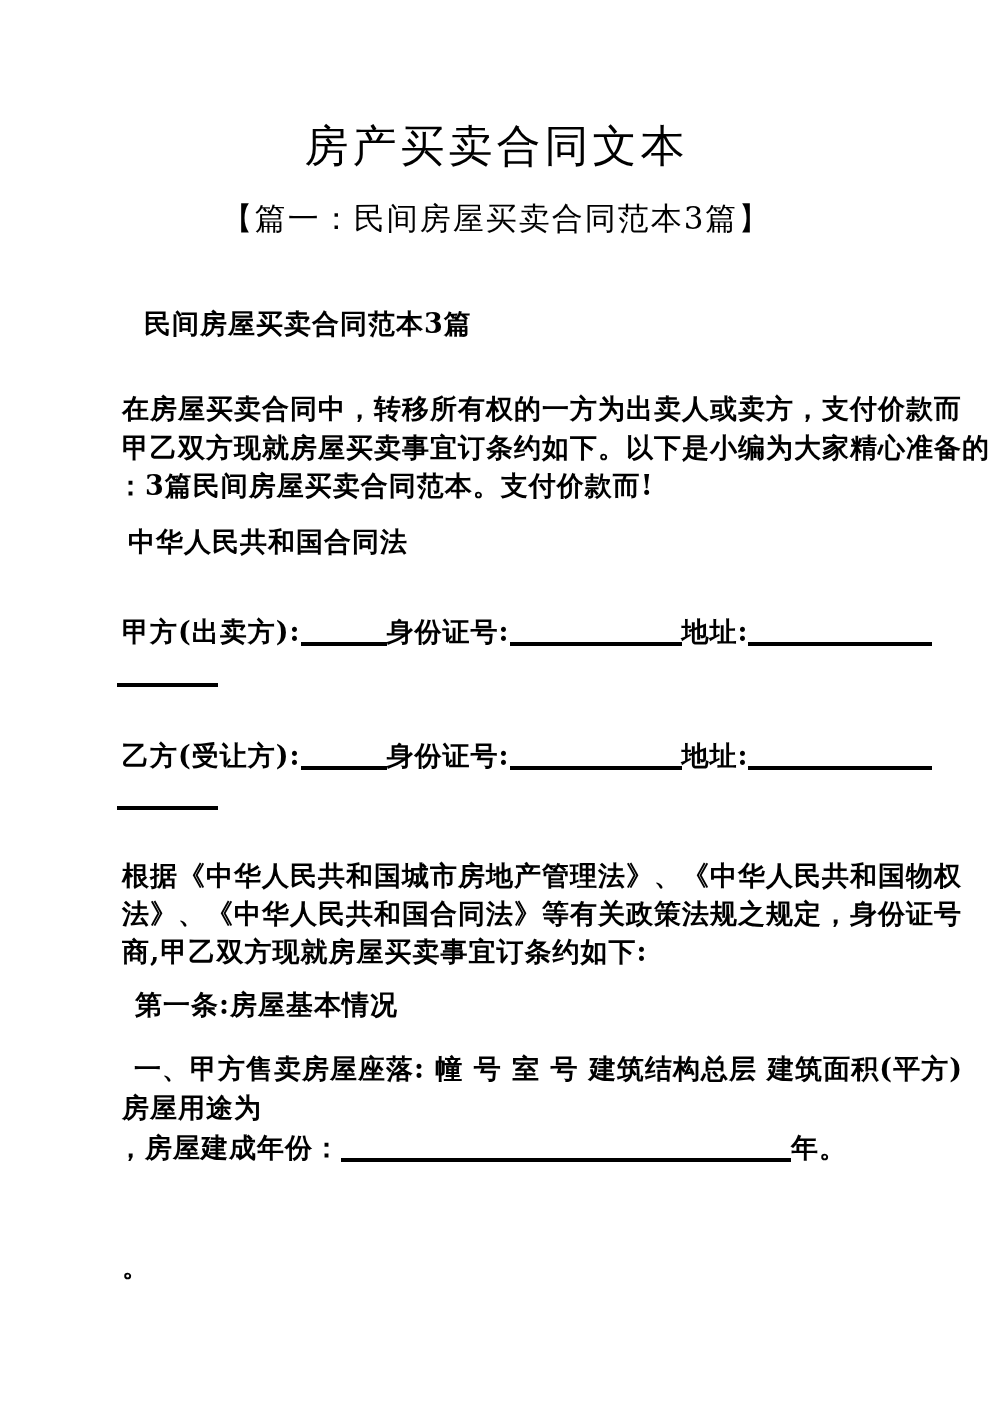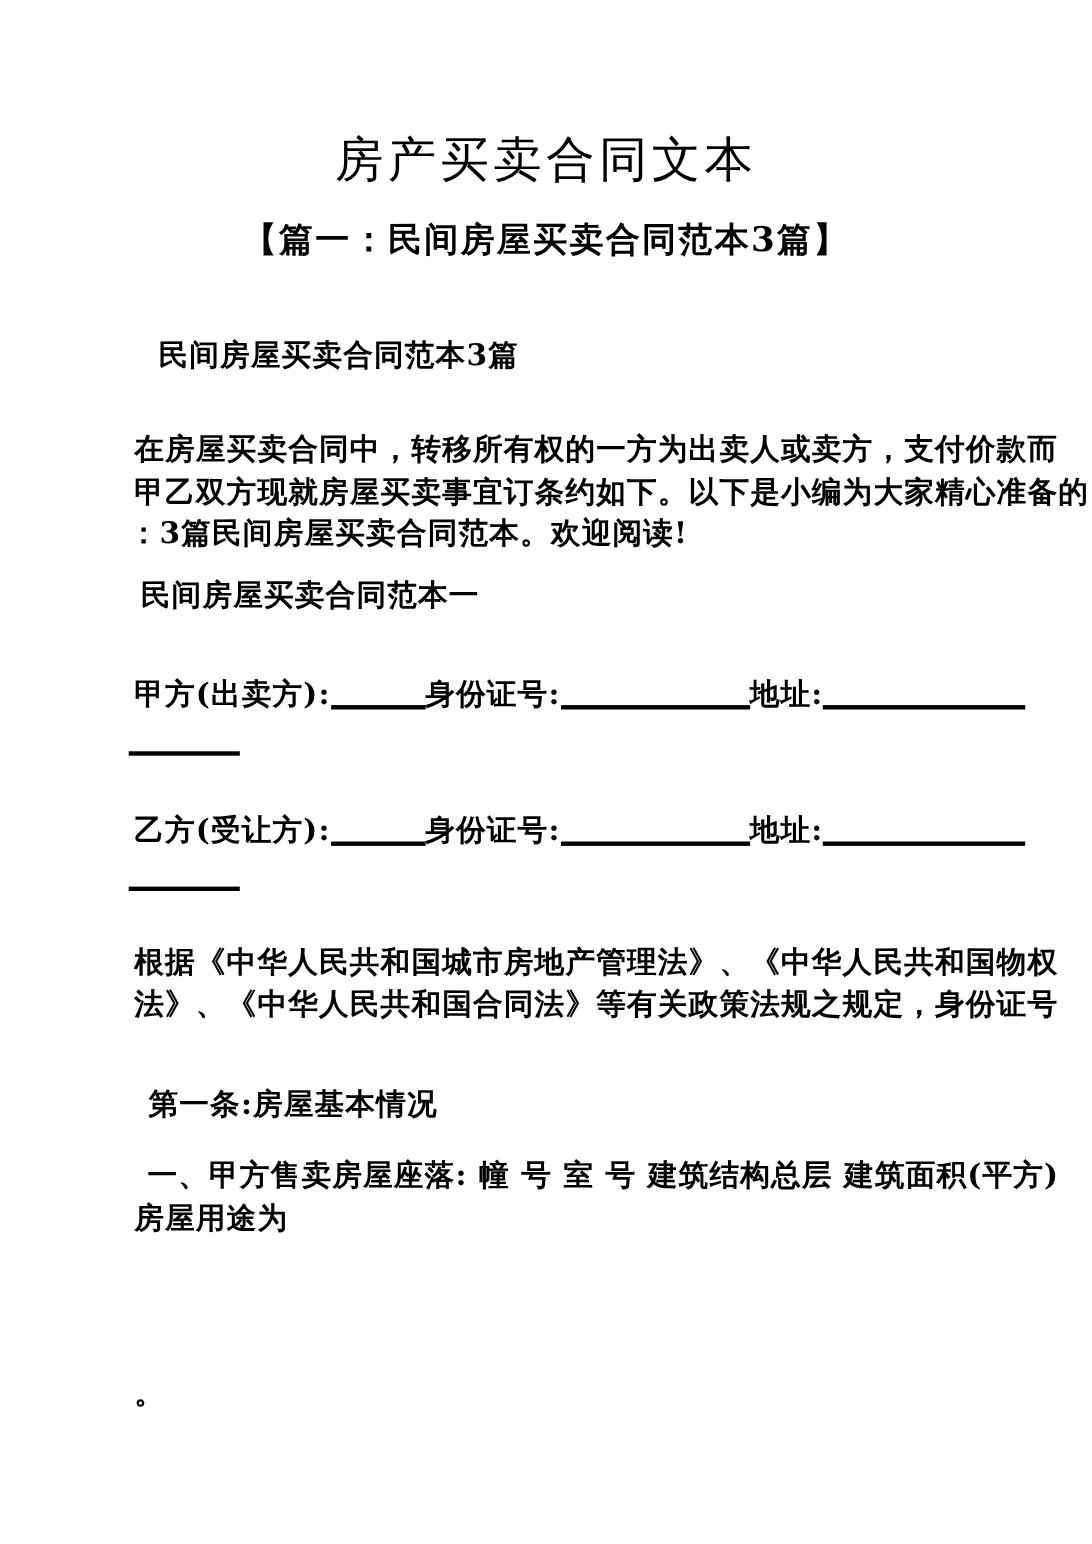--- a/index.html
+++ b/index.html
@@ -12,21 +12,21 @@
   }
   .line{
     position:absolute;
     white-space:nowrap;
     font-size:27px;line-height:27px;
     font-weight:bold;
     letter-spacing:1px;
   }
   .center{left:0;width:993px;text-align:center;letter-spacing:2px;}
   .title{font-size:44px;line-height:44px;font-weight:normal;letter-spacing:4px;}
-  .subtitle{font-size:31px;line-height:31px;font-weight:bold;letter-spacing:2px;}
+  .subtitle{font-size:31px;line-height:31px;font-weight:normal;letter-spacing:2px;}
   .blank{
     display:inline-block;
     height:1px;
     border-bottom:4px solid #000;
     margin-bottom:-5px;
   }
   .b86{width:86px}
   .b172{width:172px}
   .b184{width:184px}
   .b450{width:450px}
@@ -39,37 +39,41 @@
 <div class="page">
 
   <div class="line title center" style="top:124px">房产买卖合同文本</div>
 
   <div class="line subtitle center" style="top:203px">【篇一：民间房屋买卖合同范本3篇】</div>
 
   <div class="line" style="top:310px;left:144px">民间房屋买卖合同范本3篇</div>
 
   <div class="line" style="top:395px;left:122px">在房屋买卖合同中，转移所有权的一方为出卖人或卖方，支付价款而</div>
   <div class="line" style="top:434px;left:122px">甲乙双方现就房屋买卖事宜订条约如下。以下是小编为大家精心准备的</div>
-  <div class="line" style="top:472px;left:117px">：3篇民间房屋买卖合同范本。欢迎阅读!</div>
+  <div class="line" style="top:472px;left:117px">：3篇民间房屋买卖合同范本。支付价款而!</div>
 
-  <div class="line" style="top:528px;left:128px">民间房屋买卖合同范本一</div>
+  <div class="line" style="top:528px;left:128px">中华人民共和国合同法</div>
 
   <div class="line" style="top:618px;left:122px">
     <span>甲方(出卖方):</span><span class="blank b86"></span><span>身份证号:</span><span class="blank b172"></span><span>地址:</span><span class="blank b184"></span>
   </div>
   <div class="rule" style="top:683px;left:117px;width:101px"></div>
 
   <div class="line" style="top:742px;left:122px">
     <span>乙方(受让方):</span><span class="blank b86"></span><span>身份证号:</span><span class="blank b172"></span><span>地址:</span><span class="blank b184"></span>
   </div>
   <div class="rule" style="top:806px;left:117px;width:101px"></div>
 
   <div class="line" style="top:862px;left:122px">根据《中华人民共和国城市房地产管理法》、《中华人民共和国物权</div>
   <div class="line" style="top:900px;left:122px">法》、《中华人民共和国合同法》等有关政策法规之规定，身份证号</div>
+  <div class="line" style="top:938px;left:122px">商,甲乙双方现就房屋买卖事宜订条约如下:</div>
 
   <div class="line" style="top:991px;left:135px">第一条:房屋基本情况</div>
 
   <div class="line" style="top:1055px;left:134px">一、甲方售卖房屋座落: 幢 号 室 号 建筑结构总层 建筑面积(平方)</div>
   <div class="line" style="top:1094px;left:122px">房屋用途为</div>
+  <div class="line" style="top:1134px;left:117px">
+    <span>，房屋建成年份：</span><span class="blank b450"></span><span>年。</span>
+  </div>
 
   <div class="line" style="top:1253px;left:122px">。</div>
 
 </div>
 
 </body></html>

